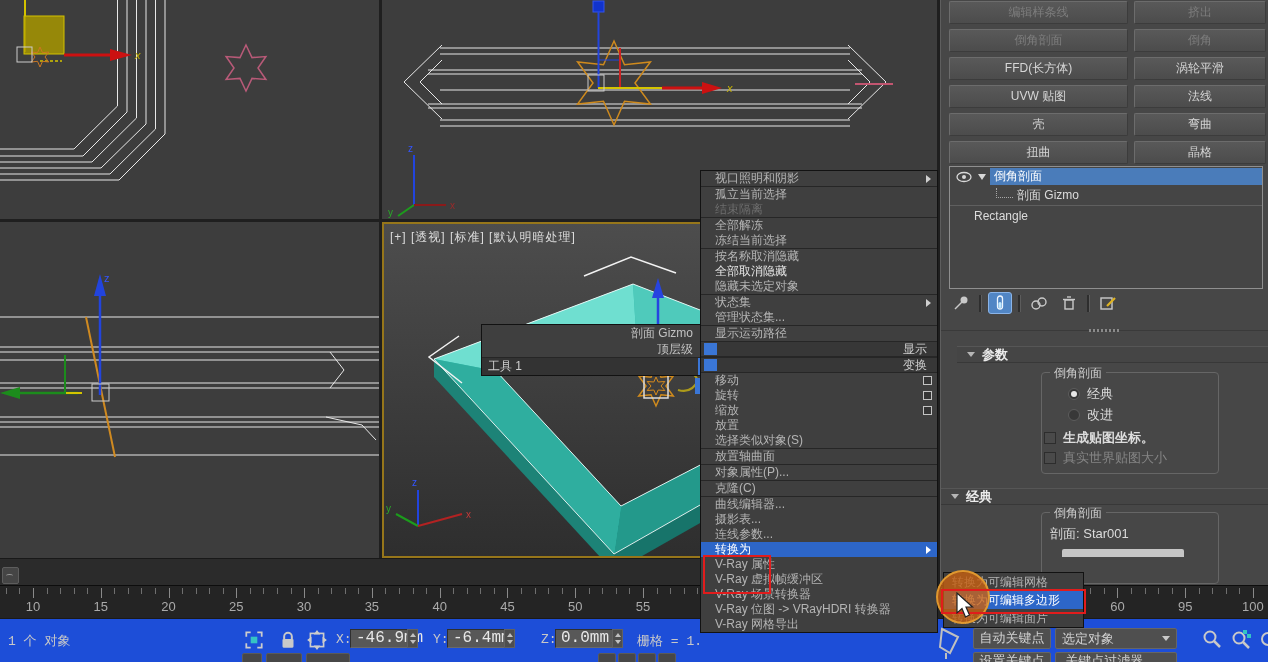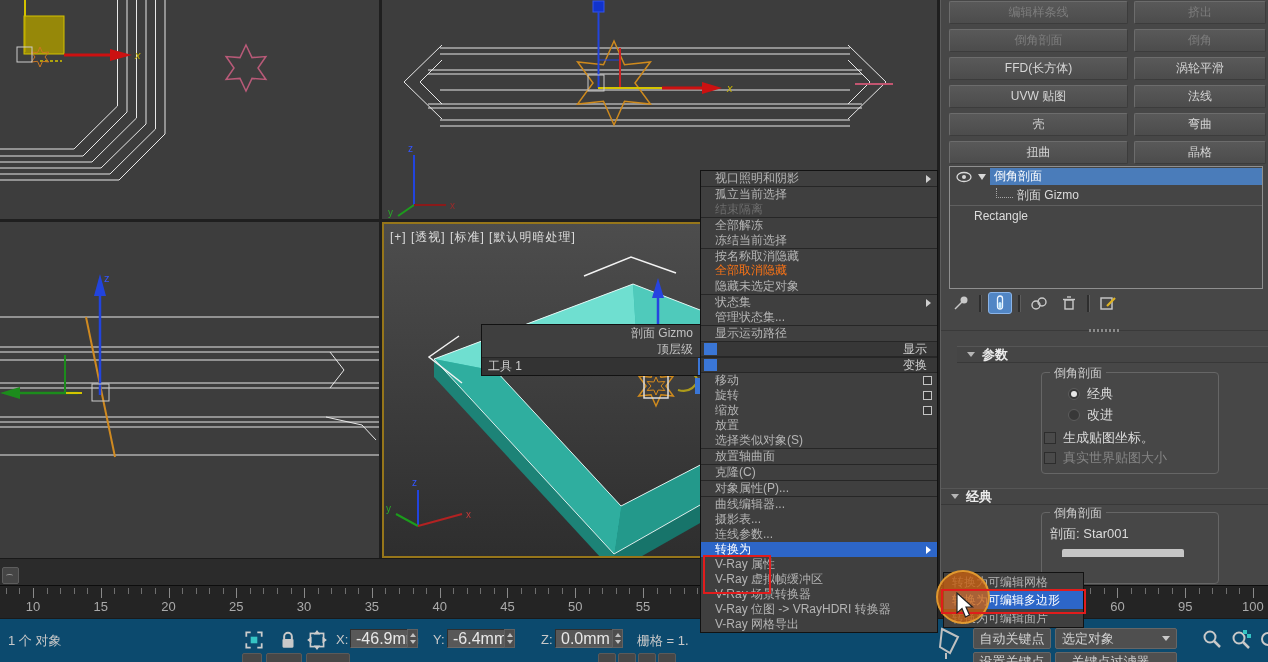--- a/index.html
+++ b/index.html
@@ -18,21 +18,21 @@
   #track-strip{left:0;top:558px;width:937px;height:27px;background:#2b2b2b;border-top:1px solid #191919;}
   #mini-curve-btn{left:2px;top:8px;width:15px;height:15px;background:#454545;border:1px solid #5d5d5d;border-radius:2px;}
   #mini-curve-btn::after{content:"";position:absolute;left:3px;top:6px;width:7px;height:3px;border-top:1px solid #9a9a9a;border-radius:50%;}
   
   #context-menu{left:700px;top:170px;width:238px;background:#3f3f3f;border:1px solid #121212;
                 box-sizing:border-box;z-index:20;}
   .mi{position:relative;height:15px;line-height:15px;font-size:12px;color:#b4b4b4;padding-left:14px;
       white-space:nowrap;overflow:hidden;}
   .mi.sep{border-top:1px solid #262626;margin-top:0px;}
   .mi.disabled{color:#6d6d6d;}
-  .mi.bright{color:#f97316;font-family:Liberation Mono, monospace;}
+  .mi.bright{color:#e5e5e5;}
   .mi.highlight{background:#2d66c8;color:#fff;}
   .mi .arrow-icon{display:none;position:absolute;right:6px;top:3.5px;width:0;height:0;
       border-left:5px solid #cfcfcf;border-top:4px solid transparent;border-bottom:4px solid transparent;}
   .mi.arrow .arrow-icon{display:block;}
   .mi.highlight .arrow-icon{border-left-color:#fff;}
   .mi .box-icon{display:none;position:absolute;right:5px;top:3px;width:7px;height:7px;
       border:1px solid #c4c4c4;background:#353535;}
   .mi.box .box-icon{display:block;}
   .quad-header{position:relative;height:14px;line-height:14px;font-size:12px;color:#cdcdcd;
       background:#373737;text-align:right;padding-right:10px;border-top:1px solid #262626;border-bottom:1px solid #262626;}
@@ -99,21 +99,21 @@
   .radio.on{position:relative;}
   .radio.on::after{content:"";position:absolute;left:2px;top:2px;width:6px;height:6px;border-radius:50%;background:#e8e8e8;}
   .chk{width:12px;height:12px;background:#4a4a4a;border:1px solid #2d2d2d;box-sizing:border-box;}
   #profile-bar{position:absolute;left:20px;top:36px;width:122px;height:8px;background:#c6c6c6;border-radius:2px 2px 0 0;}
   
   #ruler{left:0;top:585px;width:1268px;height:33px;background:#242424;border-top:1px solid #0d0d0d;z-index:2;}
   .tick{position:absolute;top:2px;width:1px;height:6px;background:#6f6f6f;}
   .tick.major{height:10px;background:#8a8a8a;}
   .tick-label{position:absolute;top:13px;width:24px;text-align:center;color:#aaa;font-size:13px;}
   
-  #status-bar{left:0;top:618px;width:1268px;height:44px;background:#0c4a6e;border-top:1px solid #1a1a1a;z-index:2;}
+  #status-bar{left:0;top:618px;width:1268px;height:44px;background:#1d4ed8;border-top:1px solid #1a1a1a;z-index:2;font-family:Liberation Mono, monospace;}
   .sb-text{position:absolute;color:#c8c8c8;font-size:13px;}
   .sb-field{position:absolute;height:19px;background:#585858;border:1px solid;border-color:#2f2f2f #6a6a6a #6a6a6a #2f2f2f;
       box-sizing:border-box;color:#e8e8e8;font-size:16px;line-height:17px;padding-left:5px;}
   .spin{position:absolute;width:11px;height:19px;background:#4e4e4e;border:1px solid #616161;box-sizing:border-box;}
   .spin::before{content:"";position:absolute;left:2px;top:3px;width:0;height:0;
       border-bottom:4px solid #c0c0c0;border-left:3.5px solid transparent;border-right:3.5px solid transparent;}
   .spin::after{content:"";position:absolute;left:2px;bottom:3px;width:0;height:0;
       border-top:4px solid #c0c0c0;border-left:3.5px solid transparent;border-right:3.5px solid transparent;}
   .sb-btn{position:absolute;background:#4f4f4f;border:1px solid #666;border-radius:2px;color:#d2d2d2;
       font-size:13px;text-align:center;box-sizing:border-box;}
@@ -348,21 +348,21 @@
     <div class="group-box" style="left:100px;top:372px;width:176px;height:100px;">
       <span class="legend">倒角剖面</span>
       <div class="opt-row" style="left:26px;top:12px;">
         <span class="radio on"></span>
         <span>经典</span>
       </div>
       <div class="opt-row" style="left:26px;top:33px;">
         <span class="radio"></span>
         <span>改进</span>
       </div>
-      <div class="opt-row" style="left:2px;top:56px;">
+      <div class="opt-row" style="left:2px;top:56px;font-weight:bold;">
         <span class="chk"></span>
         <span>生成贴图坐标。</span>
       </div>
       <div class="opt-row dim" style="left:2px;top:76px;">
         <span class="chk"></span>
         <span>真实世界贴图大小</span>
       </div>
     </div>
 
     <div class="rollout" style="top:488px;">
@@ -673,26 +673,26 @@
           <span class="lab">选择类似对象(S)</span>
           
           
         </div>
         <div class="mi sep">
           <span class="lab">放置轴曲面</span>
           
           
         </div>
         <div class="mi sep">
+          <span class="lab">对象属性(P)...</span>
+          
+          
+        </div>
+        <div class="mi sep">
           <span class="lab">克隆(C)</span>
-          
-          
-        </div>
-        <div class="mi sep">
-          <span class="lab">对象属性(P)...</span>
           
           
         </div>
         <div class="mi sep">
           <span class="lab">曲线编辑器...</span>
           
           
         </div>
         <div class="mi">
           <span class="lab">摄影表...</span>

